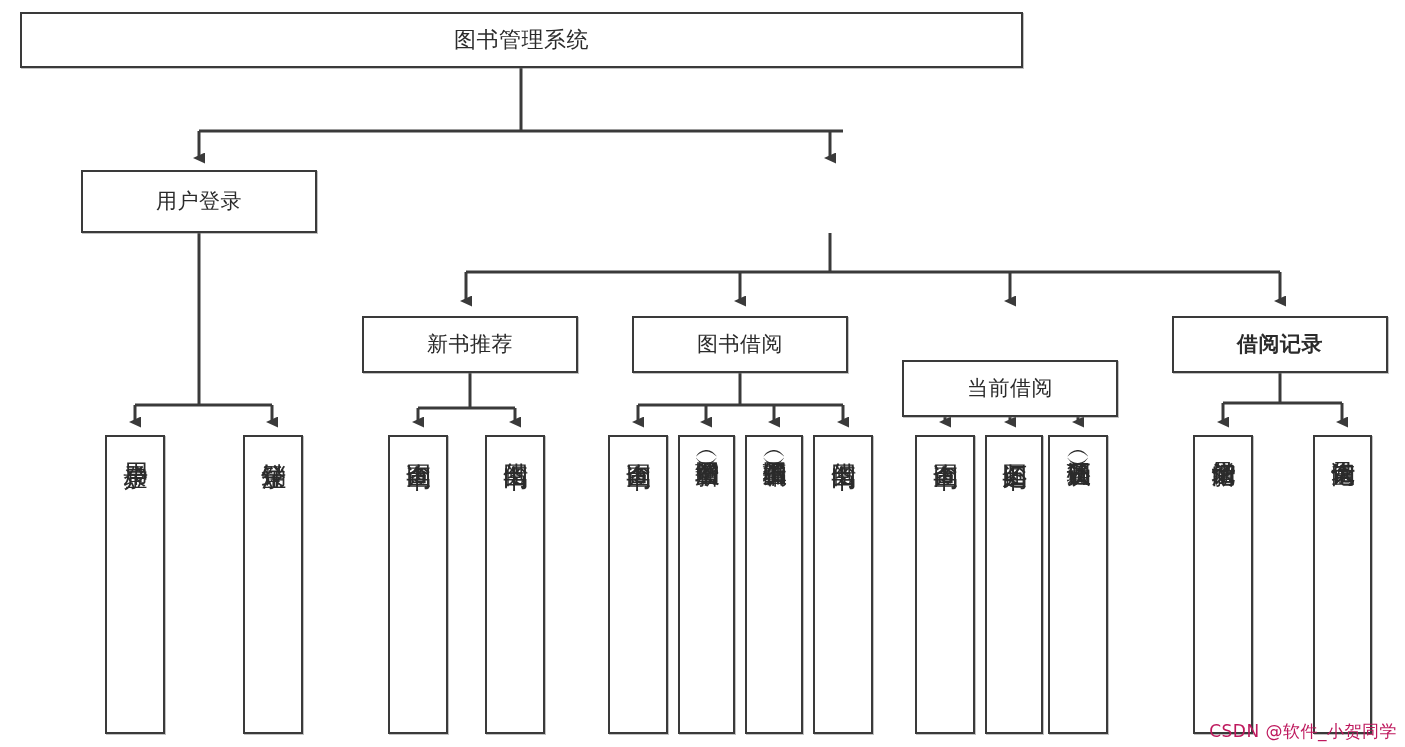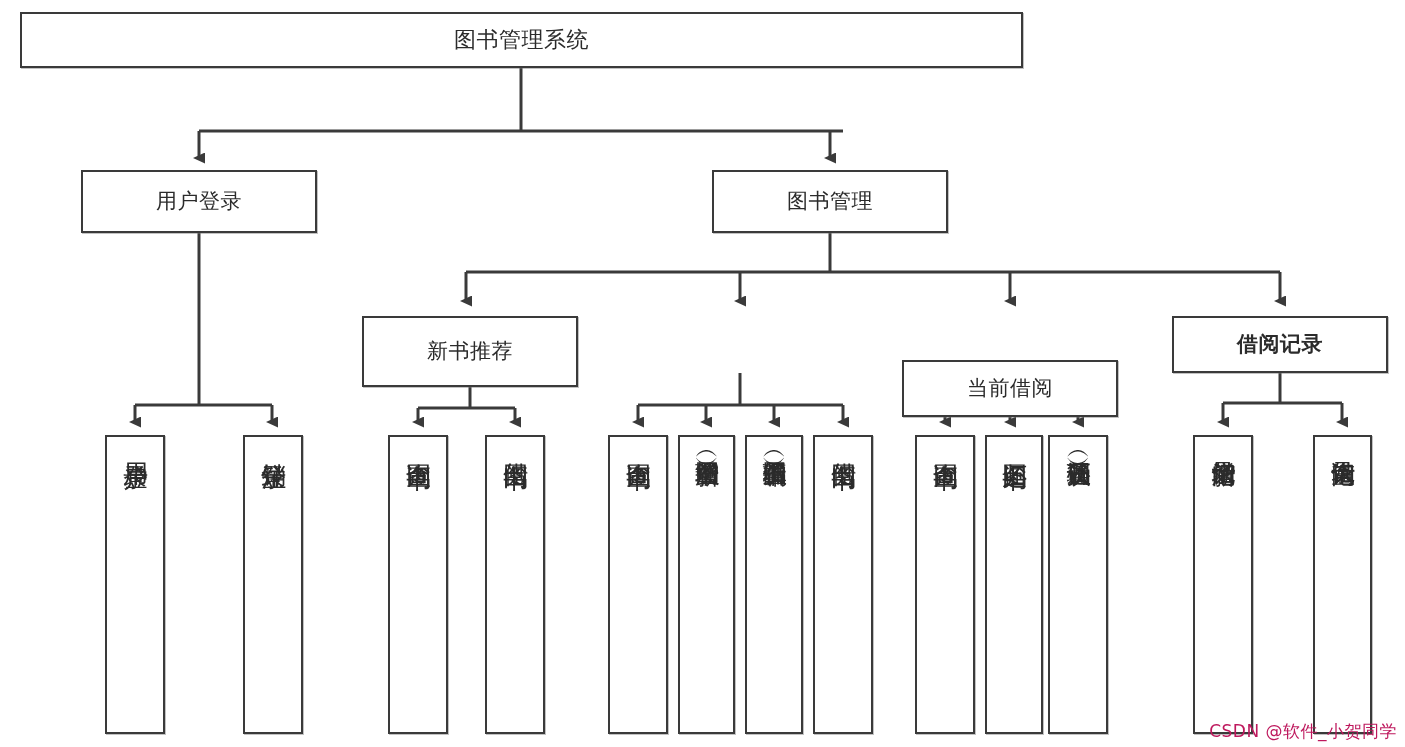--- a/index.html
+++ b/index.html
@@ -134,26 +134,26 @@
     </g>
   </svg>
 
   <div class="node h root" style="left:20px; top:12px; width:1003px; height:56px;">
     <span class="label">图书管理系统</span>
   </div>
 
   <div class="node h" style="left:81px; top:170px; width:236px; height:63px;">
     <span class="label">用户登录</span>
   </div>
-  <div class="node h" style="left:712px; top:170px; width:236px; height:63px;">
-    <span class="label">图书管理</span>
-  </div>
-
-  <div class="node h" style="left:362px; top:316px; width:216px; height:71px;">
+
+  <div class="node h" style="left:362px; top:316px; width:216px; height:57px;">
     <span class="label">新书推荐</span>
+  </div>
+  <div class="node h" style="left:632px; top:316px; width:216px; height:57px;">
+    <span class="label">图书借阅</span>
   </div>
   <div class="node h" style="left:902px; top:316px; width:216px; height:57px;margin-top:44px;">
     <span class="label">当前借阅</span>
   </div>
   <div class="node h" style="left:1172px; top:316px; width:216px; height:57px;font-weight:bold;">
     <span class="label">借阅记录</span>
   </div>
 
   <div class="node v" style="left:105px; top:435px; width:60px; height:299px;">
     <span class="label">用户登录</span>

